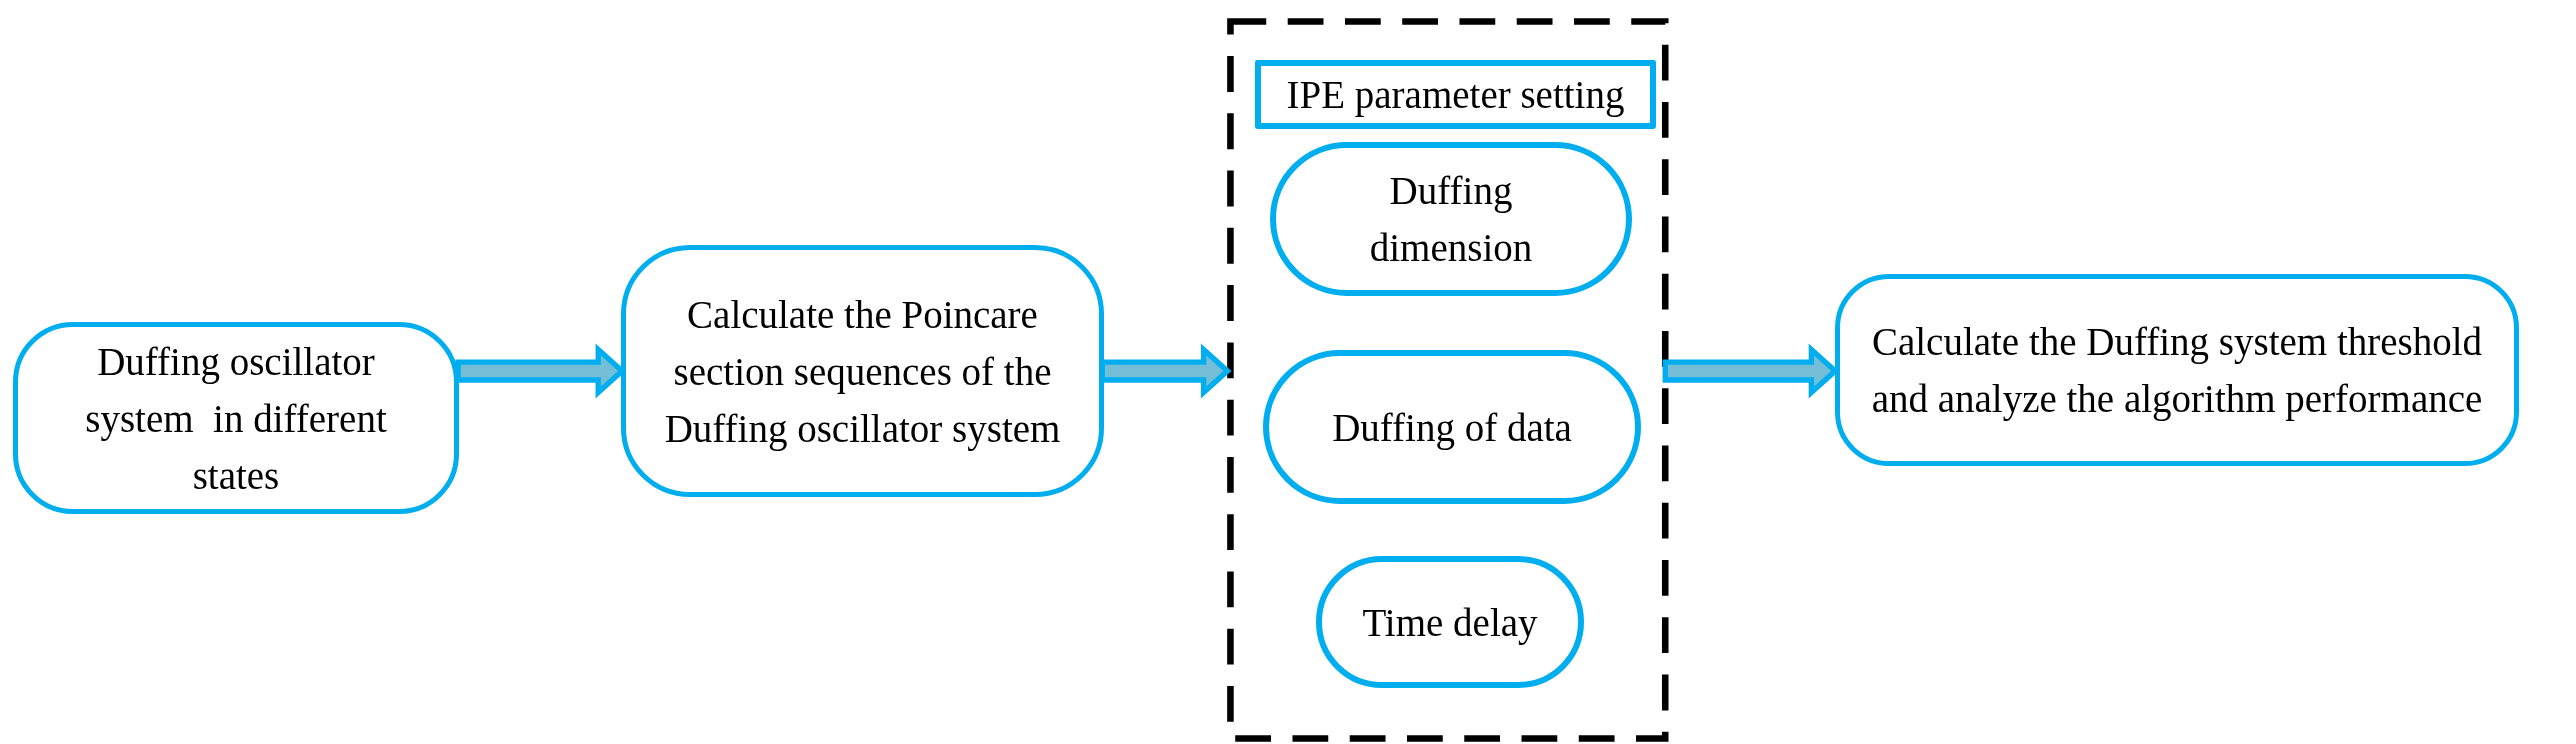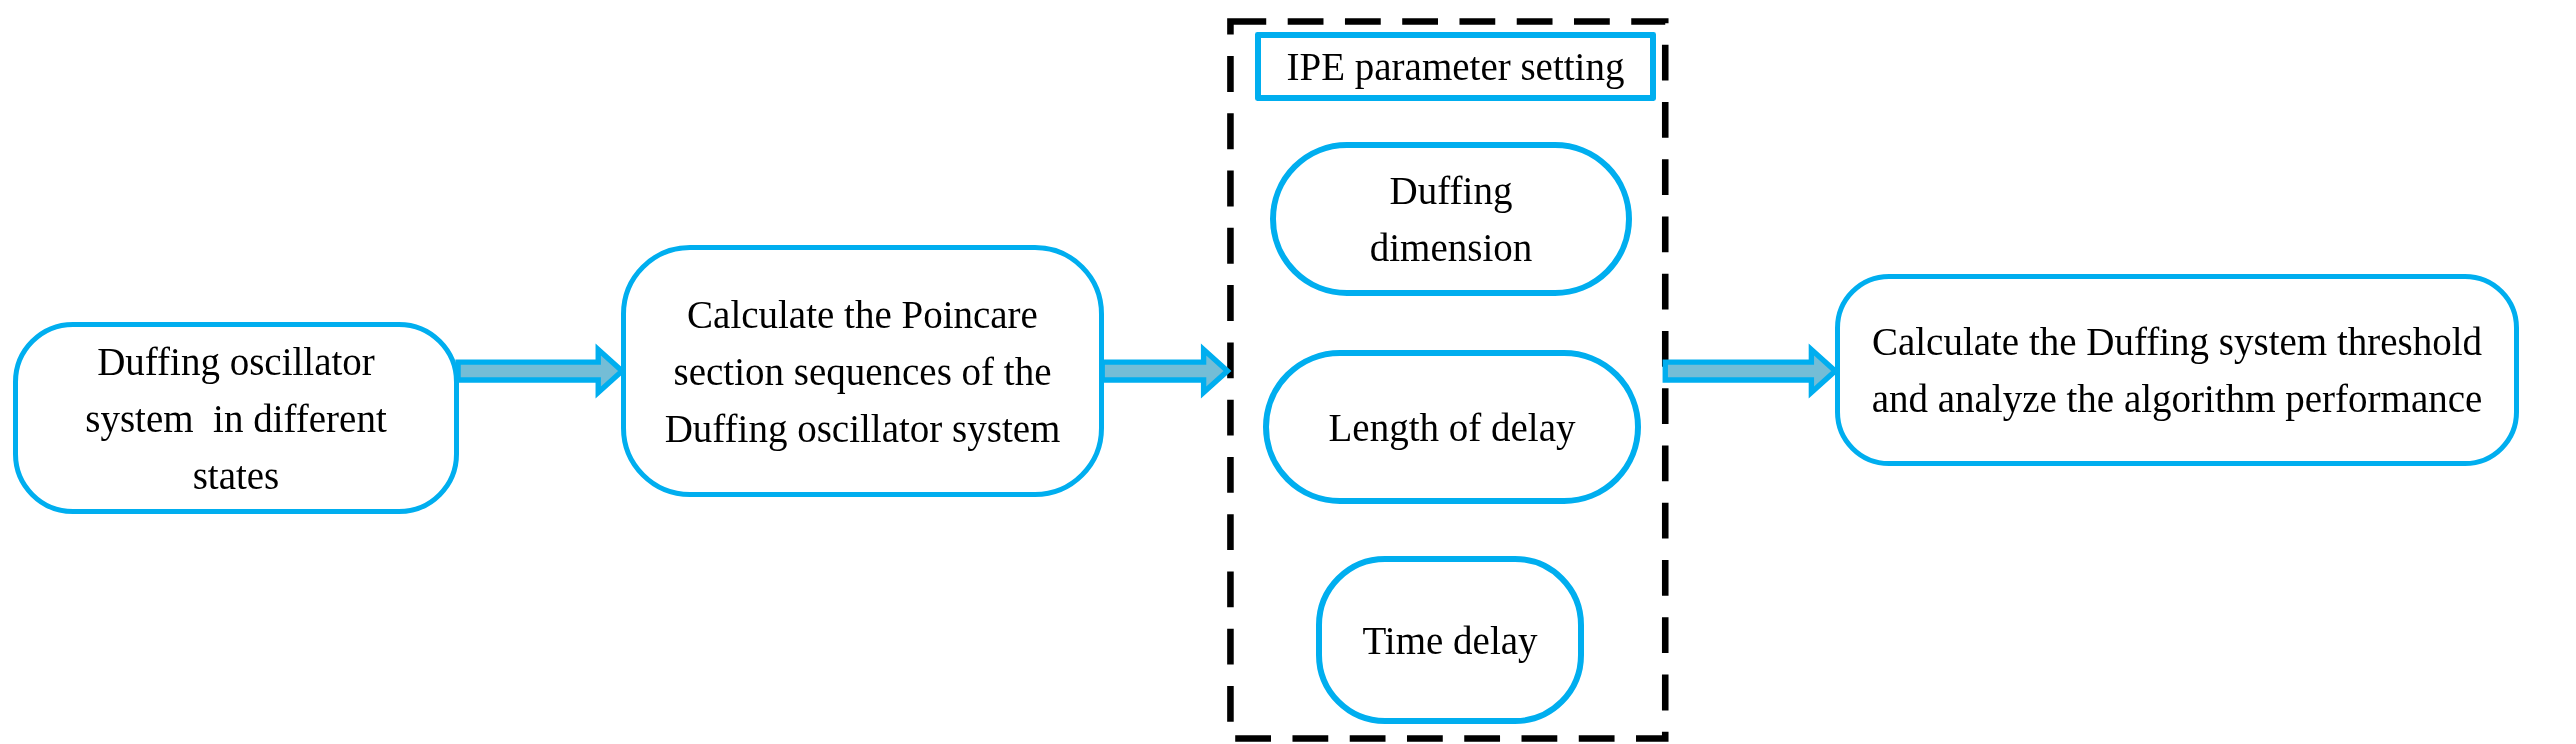--- a/index.html
+++ b/index.html
@@ -70,34 +70,34 @@
 system  in different
 states</span>
   </div>
 
   <div class="node rounded-big" style="left:621px;top:245px;width:483px;height:252px;border-radius:69px;">
     <span>Calculate the Poincare
 section sequences of the
 Duffing oscillator system</span>
   </div>
 
-  <div class="node title-rect" style="left:1255px;top:32px;width:401px;height:69px;align-items:center;">
+  <div class="node title-rect" style="left:1255px;top:60px;width:401px;height:69px;align-items:center;">
     <span>IPE parameter setting</span>
   </div>
 
   <div class="node pill" style="left:1270px;top:142px;width:362px;height:154px;">
     <span>Duffing
 dimension</span>
   </div>
 
   <div class="node pill" style="left:1263px;top:350px;width:378px;height:154px;">
-    <span>Length of delay</span>
+    <span>Duffing of data</span>
   </div>
 
-  <div class="node pill" style="left:1316px;top:556px;width:268px;height:168px;border-radius:69px;">
+  <div class="node pill" style="left:1316px;top:556px;width:268px;height:132px;border-radius:69px;">
     <span>Time delay</span>
   </div>
 
   <div class="node rounded-big" style="left:1835px;top:274px;width:684px;height:192px;border-radius:54px;">
     <span>Calculate the Duffing system threshold
 and analyze the algorithm performance</span>
   </div>
 
 </div>
 

